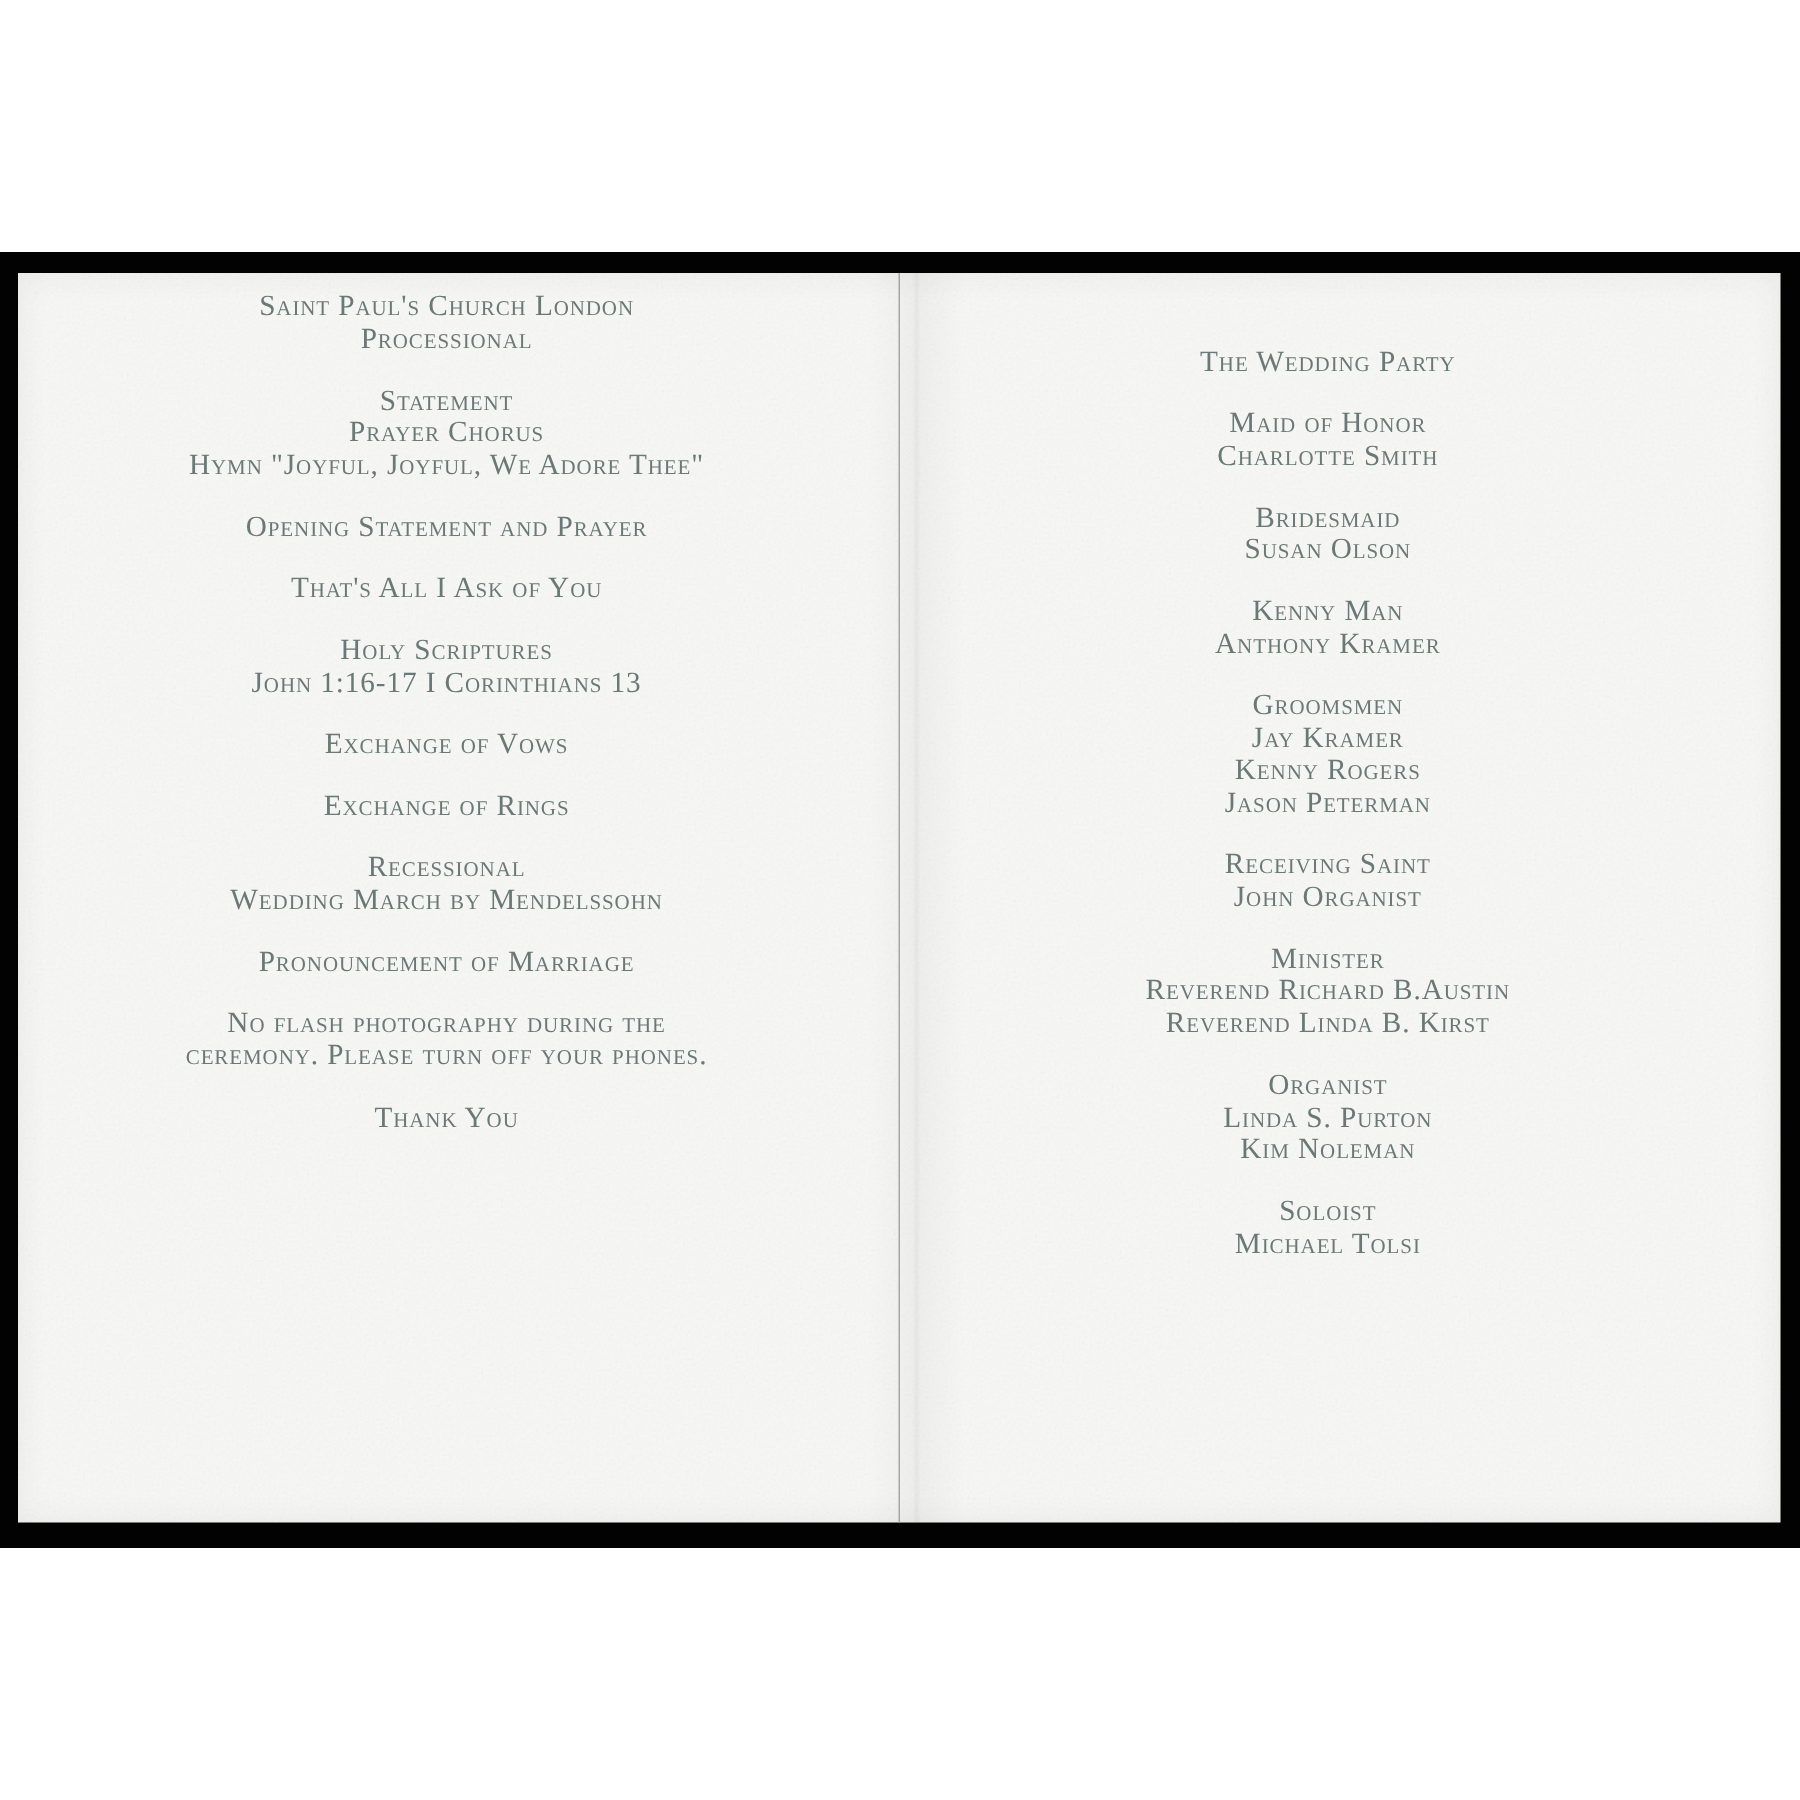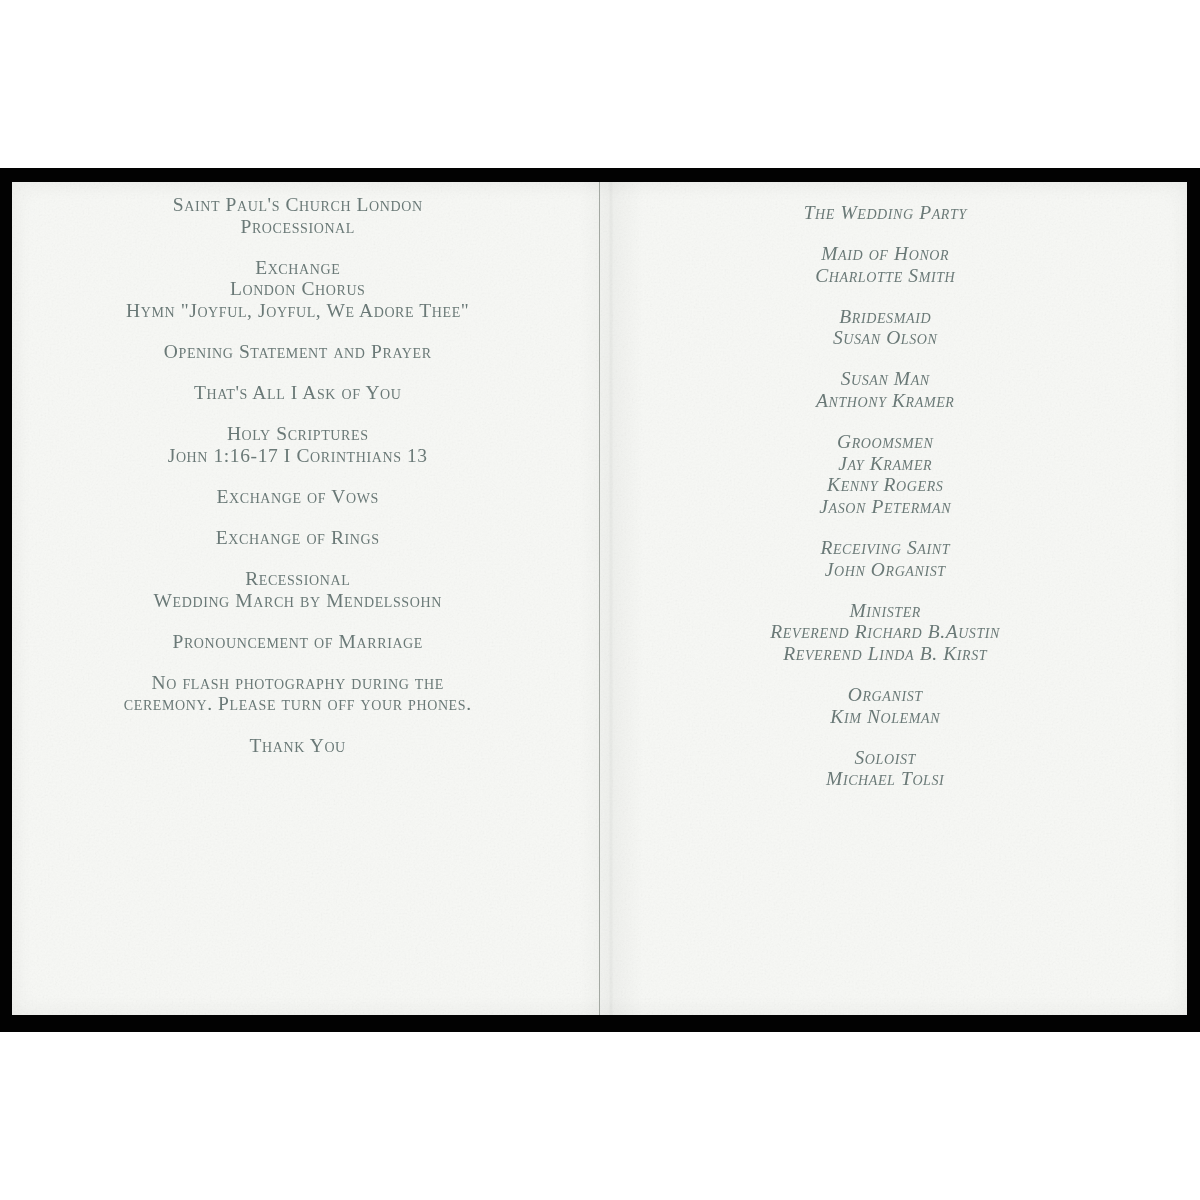--- a/index.html
+++ b/index.html
@@ -45,22 +45,21 @@
     position: relative;
     box-sizing: border-box;
     height: 100%;
   }
   .page-left {
     width: 587px;
     padding-top: 12px;
   }
   .page-right {
     width: 620px;
-    padding-top: 20px;
-    font-style: italic;
+    padding-top: 49px;
   }
   .fold-shade {
     position: absolute;
     left: 567px;
     top: 0;
     width: 64px;
     height: 100%;
     pointer-events: none;
     background: linear-gradient(90deg,
       rgba(90,95,90,0) 0%,
@@ -110,22 +109,22 @@
         </filter>
         <rect width="1175" height="833" filter="url(#paperGrain)"></rect>
       </svg>
 
       <div class="page page-left">
         <div class="block">
           <div class="line">Saint Paul's Church London</div>
           <div class="line">Processional</div>
         </div>
         <div class="block">
-          <div class="line">Exchange</div>
-          <div class="line">London Chorus</div>
+          <div class="line">Statement</div>
+          <div class="line">Prayer Chorus</div>
           <div class="line">Hymn "Joyful, Joyful, We Adore Thee"</div>
         </div>
         <div class="block">
           <div class="line">Opening Statement and Prayer</div>
         </div>
         <div class="block">
           <div class="line">That's All I Ask of You</div>
         </div>
         <div class="block">
           <div class="line">Holy Scriptures</div>
@@ -159,40 +158,41 @@
         </div>
         <div class="block">
           <div class="line">Maid of Honor</div>
           <div class="line">Charlotte Smith</div>
         </div>
         <div class="block">
           <div class="line">Bridesmaid</div>
           <div class="line">Susan Olson</div>
         </div>
         <div class="block">
-          <div class="line">Susan Man</div>
+          <div class="line">Kenny Man</div>
           <div class="line">Anthony Kramer</div>
         </div>
         <div class="block">
           <div class="line">Groomsmen</div>
           <div class="line">Jay Kramer</div>
           <div class="line">Kenny Rogers</div>
           <div class="line">Jason Peterman</div>
         </div>
         <div class="block">
           <div class="line">Receiving Saint</div>
           <div class="line">John Organist</div>
         </div>
         <div class="block">
           <div class="line">Minister</div>
           <div class="line">Reverend Richard B.Austin</div>
           <div class="line">Reverend Linda B. Kirst</div>
         </div>
         <div class="block">
           <div class="line">Organist</div>
+          <div class="line">Linda S. Purton</div>
           <div class="line">Kim Noleman</div>
         </div>
         <div class="block">
           <div class="line">Soloist</div>
           <div class="line">Michael Tolsi</div>
         </div>
       </div>
 
       <div class="fold-shade"></div>
       <div class="fold-line"></div>

